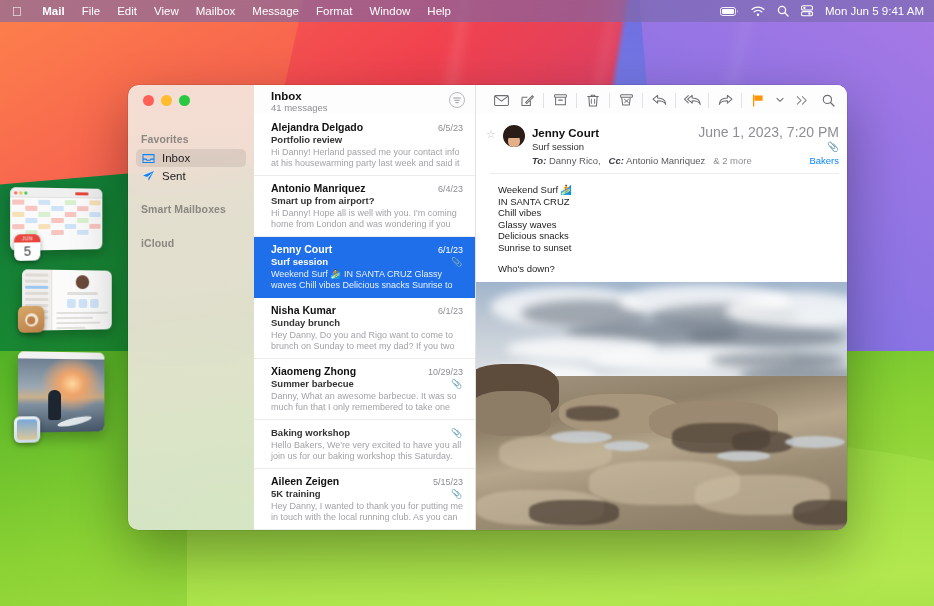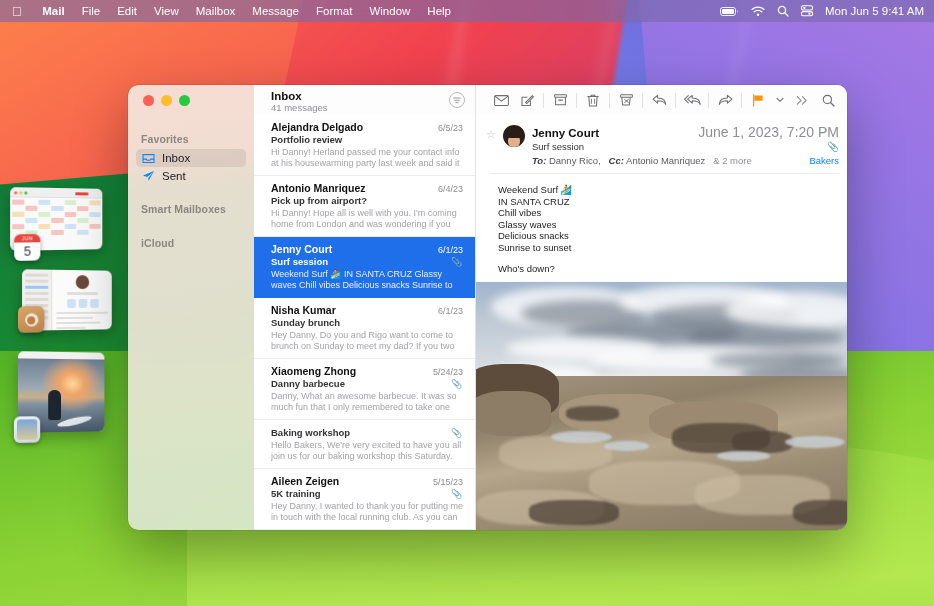--- a/index.html
+++ b/index.html
@@ -425,21 +425,21 @@
           </div>
         <div class="prev">Hi Danny! Herland passed me your contact info at his housewarming party last week and said it would be okay for m…</div>
       </div>
 
       <div class="mrow">
         <div class="r1">
             <span class="from">Antonio Manriquez</span>
             <span class="date">6/4/23</span>
           </div>
         <div class="r2">
-            <span class="subj">Pick up from airport?</span>
+            <span class="subj">Smart up from airport?</span>
           </div>
         <div class="prev">Hi Danny! Hope all is well with you. I'm coming home from London and was wondering if you might be able to pick me up…</div>
       </div>
 
       <div class="mrow sel">
         <div class="r1">
             <span class="from">Jenny Court</span>
             <span class="date">6/1/23</span>
           </div>
         <div class="r2">
@@ -456,24 +456,24 @@
           </div>
         <div class="r2">
             <span class="subj">Sunday brunch</span>
           </div>
         <div class="prev">Hey Danny, Do you and Rigo want to come to brunch on Sunday to meet my dad? If you two join, there will be 6 of us total. Wou…</div>
       </div>
 
       <div class="mrow">
         <div class="r1">
             <span class="from">Xiaomeng Zhong</span>
-            <span class="date">5/24/23</span>
+            <span class="date">10/29/23</span>
           </div>
         <div class="r2">
-            <span class="subj">Danny barbecue</span>
+            <span class="subj">Summer barbecue</span>
             <span class="clip">📎</span>
           </div>
         <div class="prev">Danny, What an awesome barbecue. It was so much fun that I only remembered to take one picture, but at least it's a good o…</div>
       </div>
 
       <div class="mrow">
         <div class="r2">
             <span class="subj">Baking workshop</span>
             <span class="clip">📎</span>
           </div>

